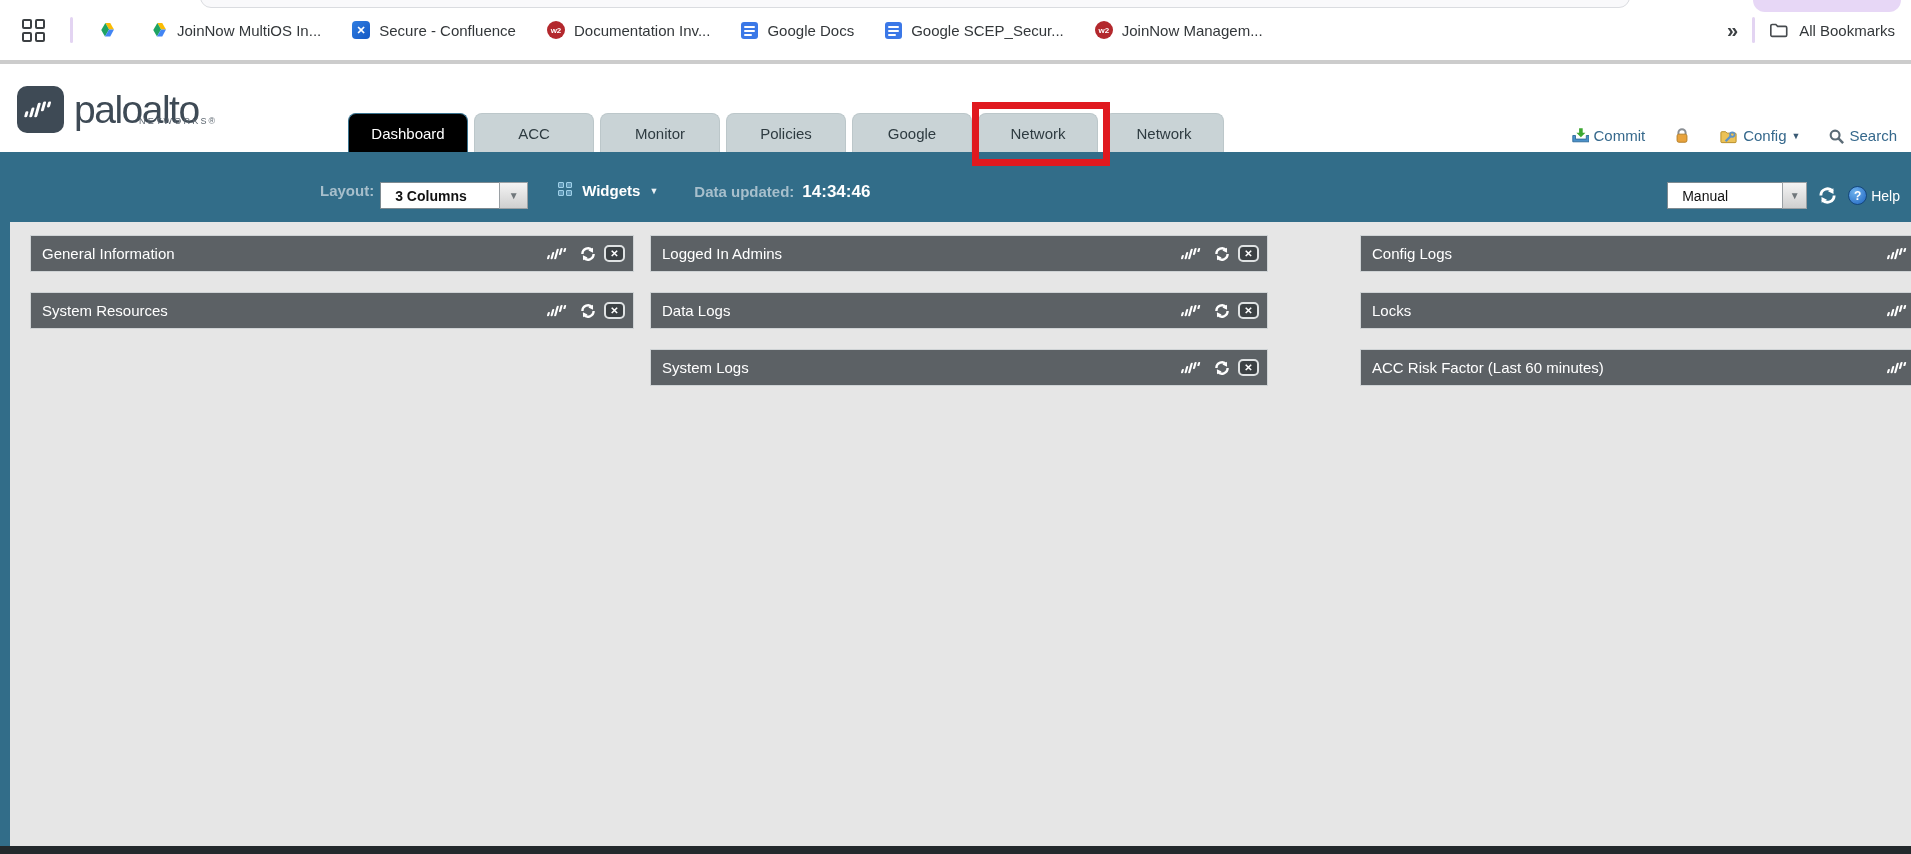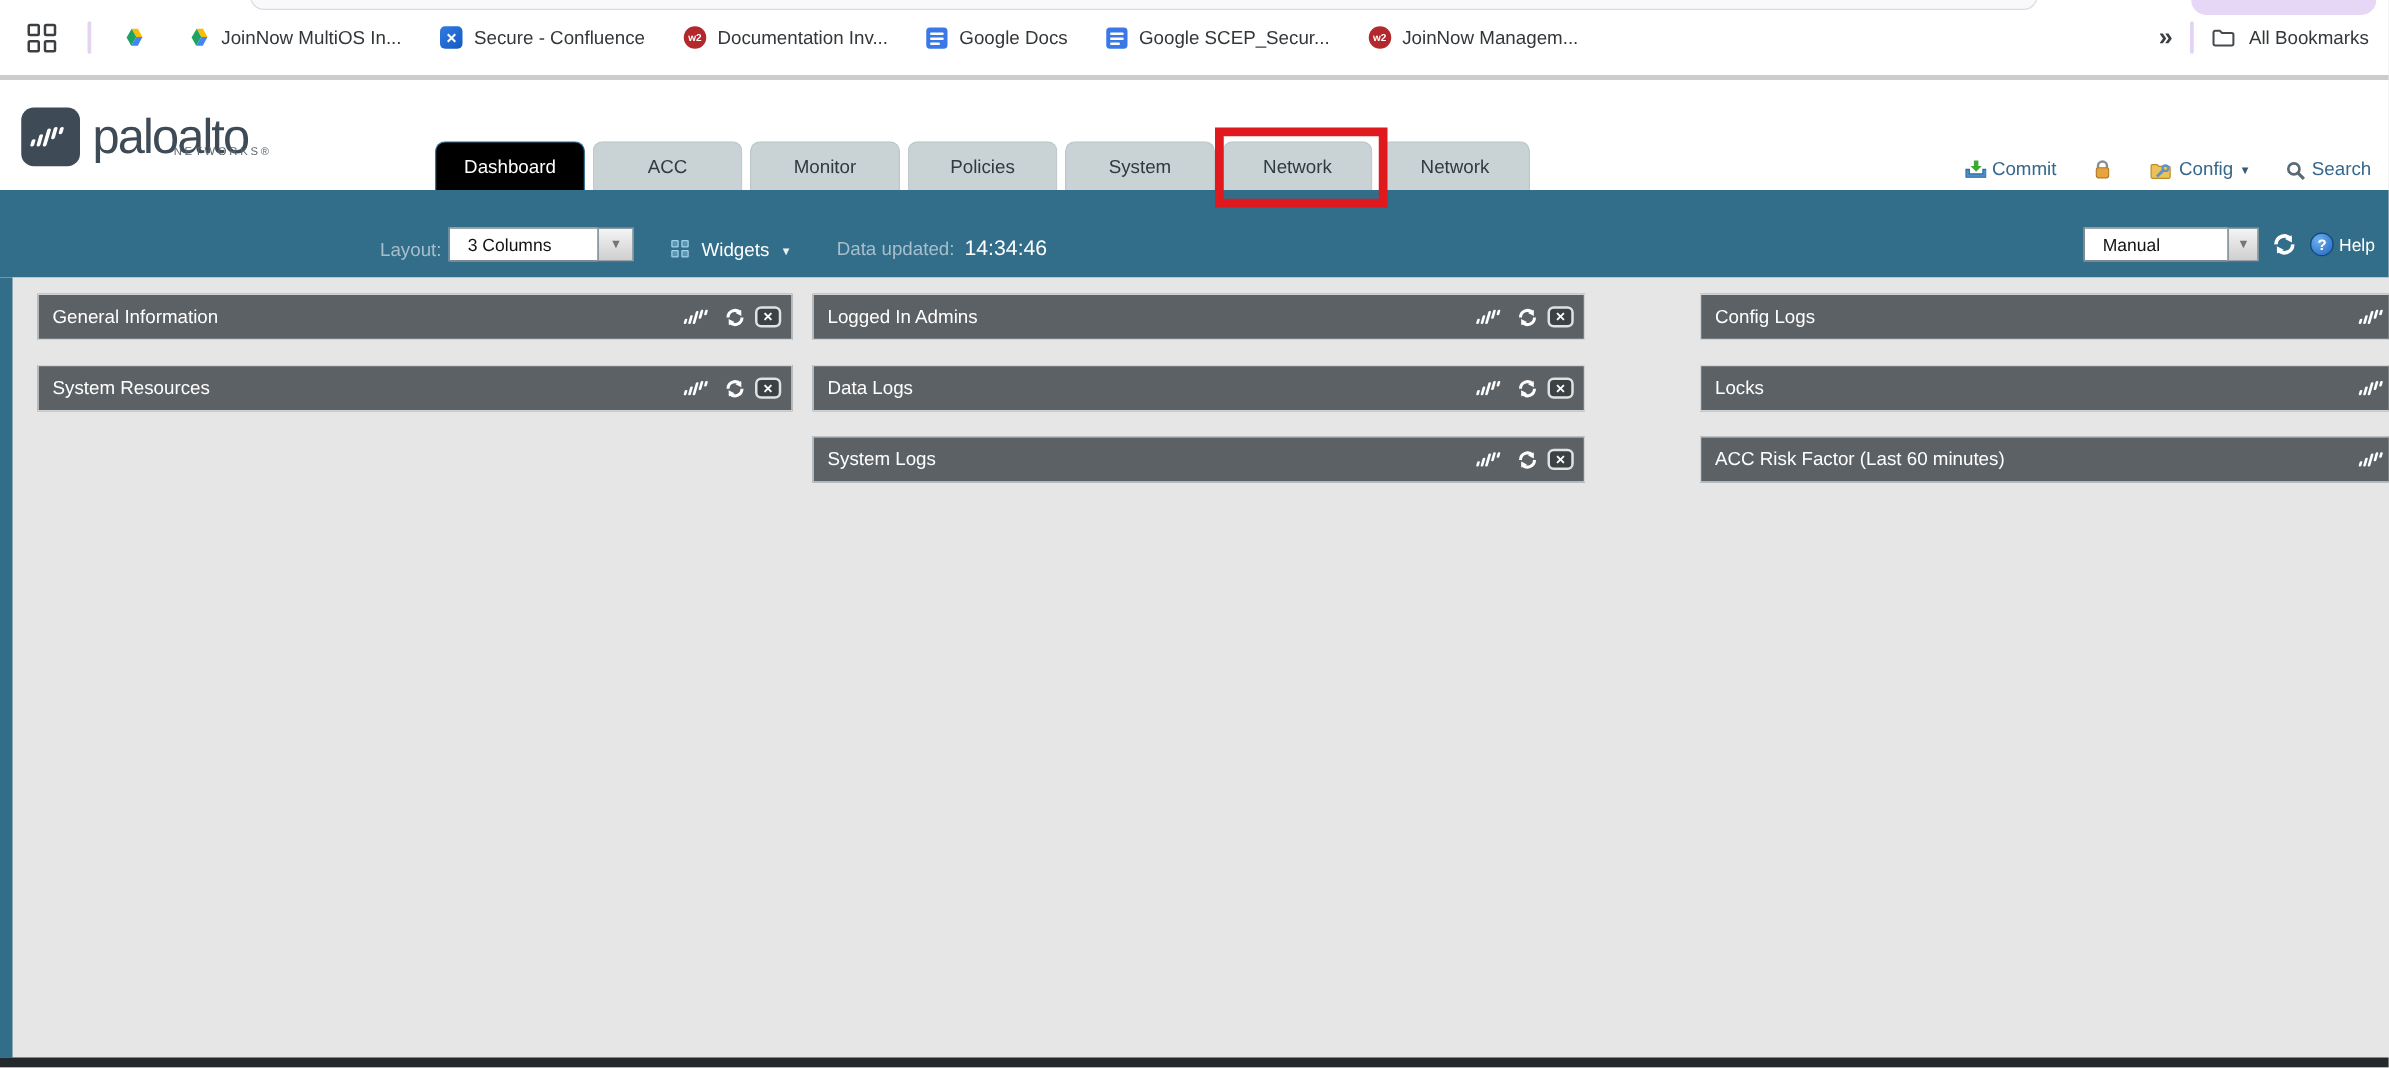--- a/index.html
+++ b/index.html
@@ -44,21 +44,21 @@
   .tab.selected { background:#000000; border-color:#3a7490; color:#ffffff; }
   .header-actions { position:absolute; right:14px; bottom:8px; display:flex; align-items:center; gap:28px;
       font-size:15px; color:#35688c; }
   .ha-item { display:flex; align-items:center; gap:5px; cursor:pointer; }
   .caret-sm { font-size:9px; color:#3a5a74; }
   #highlight-box { position:absolute; left:972px; top:102px; width:138px; height:64px;
       border:7px solid #e0191f; z-index:10; pointer-events:none; }
 
   
   #teal-band { position:absolute; left:0; top:152px; width:1911px; height:70px; background:#326d89; }
-  .toolbar-left { position:absolute; left:304px; top:30px; display:flex; align-items:flex-end; }
+  .toolbar-left { position:absolute; left:320px; top:30px; display:flex; align-items:flex-start;font-weight:bold; }
   .tb-label { color:#a7bfcc; font-size:15px; }
   .selbox { display:flex; margin-left:6px; }
   .sel-text { height:27px; background:#fff; border:1px solid #7d8a91; border-right:none;
       font-size:14px; color:#111; display:flex; align-items:center; padding-left:14px; }
   .sel-btn { width:29px; height:27px; background:linear-gradient(#f4f4f4,#cfcfcf); border:1px solid #9aa0a4;
       display:flex; align-items:center; justify-content:center; font-size:10px; color:#70777b; cursor:pointer; }
   .widgets-group { display:flex; align-items:center; gap:7px; margin-left:30px; cursor:pointer; }
   .widgets-grid { width:17px; height:17px; display:grid; grid-template-columns:6px 6px; grid-template-rows:6px 6px; gap:2px; }
   .widgets-grid span { border:1.5px solid #9fd0e8; background:#5c94b3; border-radius:1px; }
   .tb-white { color:#ffffff; font-size:15px; }
@@ -209,21 +209,21 @@
     </div>
     <div class="logo-text">paloalto</div>
   </div>
   <div class="logo-sub">NETWORKS®</div>
 
   <div class="tabs">
     <div class="tab selected">Dashboard</div>
     <div class="tab">ACC</div>
     <div class="tab">Monitor</div>
     <div class="tab">Policies</div>
-    <div class="tab">System</div>
+    <div class="tab">Google</div>
     <div class="tab">Network</div>
     <div class="tab">Network</div>
   </div>
 
   <div class="header-actions">
     <div class="ha-item">
       <svg width="18" height="17" viewBox="0 0 20 18">
           <use href="#i-commit"></use>
         </svg>
       <span>Commit</span>

